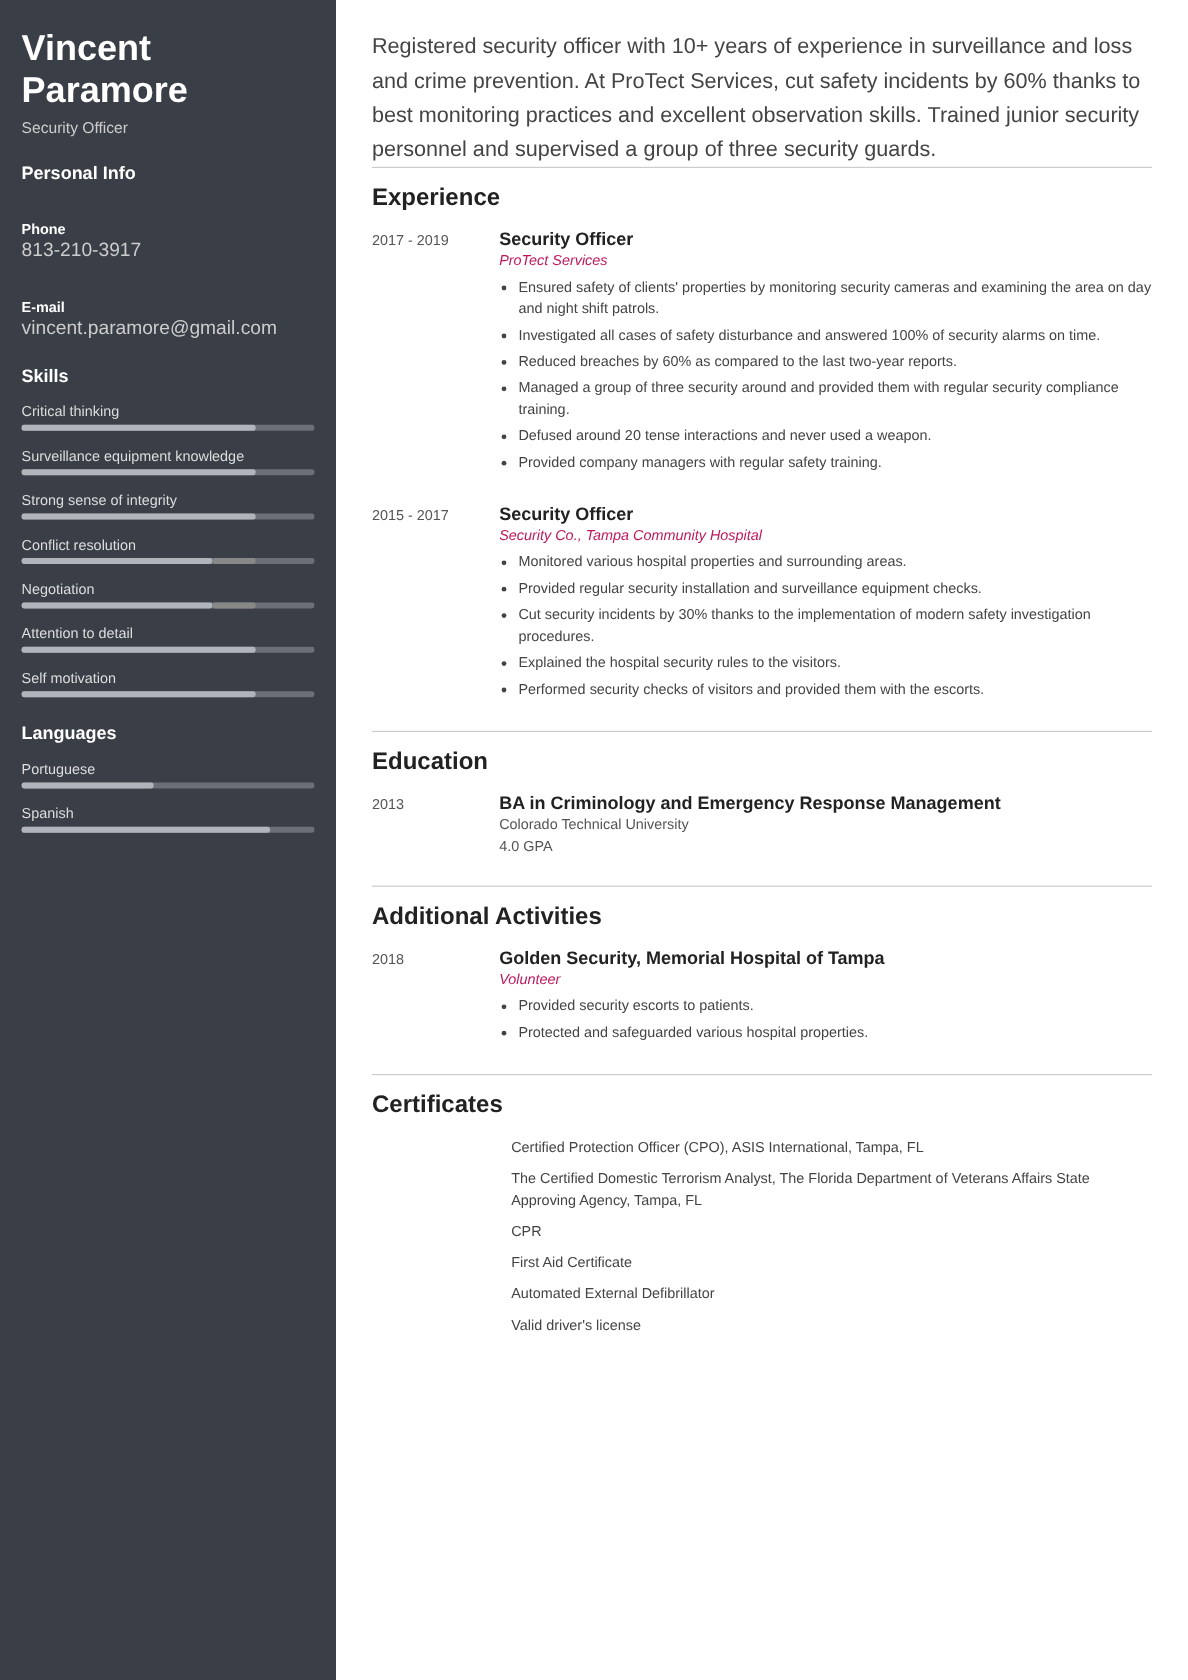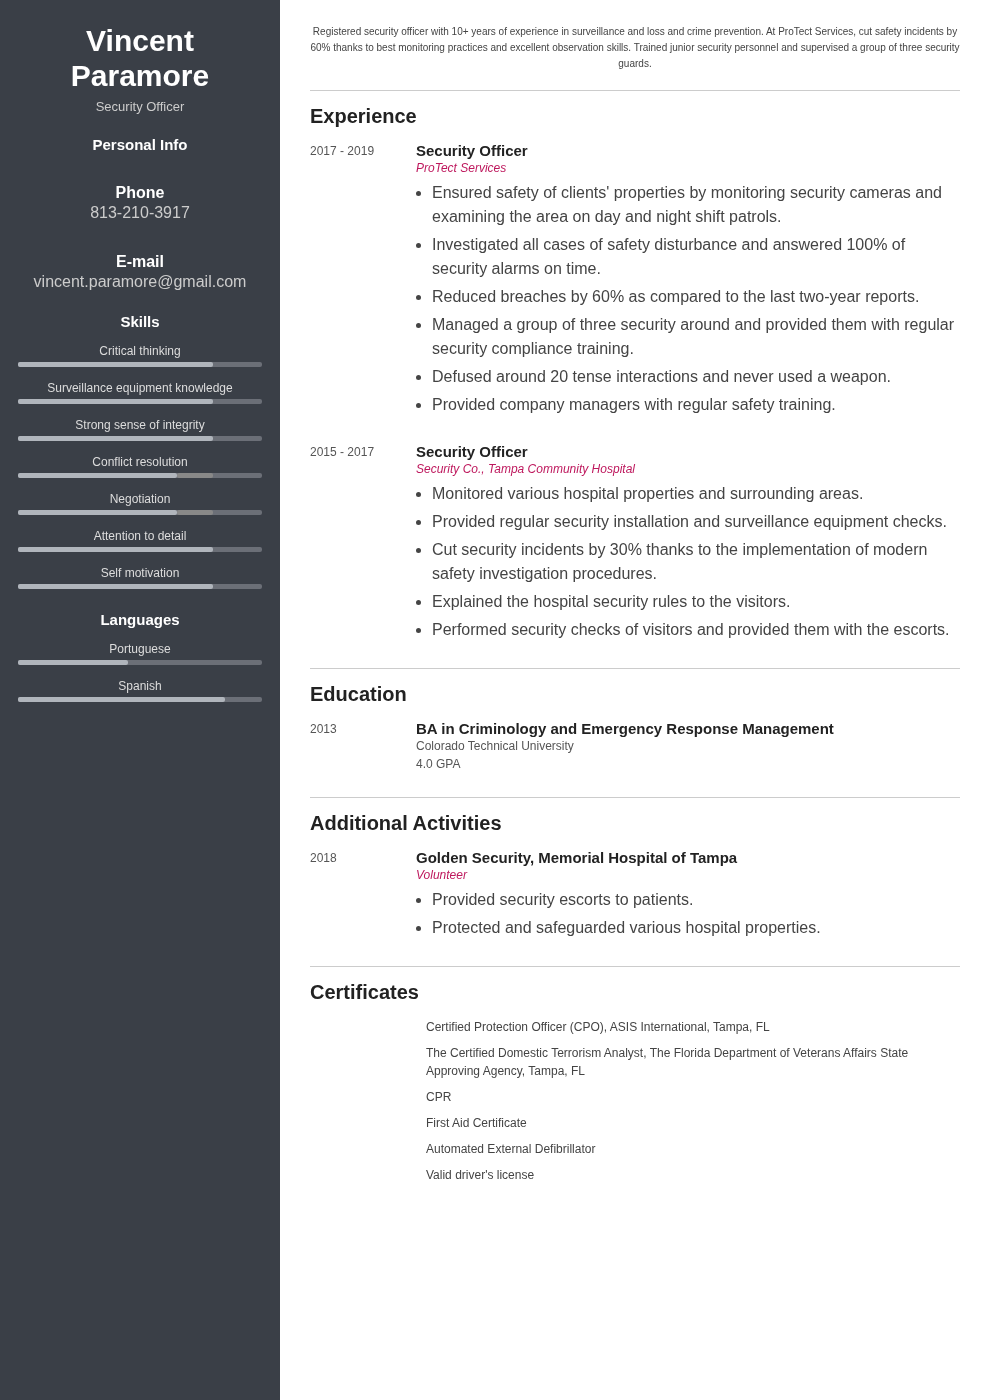--- a/index.html
+++ b/index.html
@@ -13,21 +13,20 @@
       background: #fff;
     }
 
     
     .sidebar {
       width: 280px;
       min-width: 280px;
       background: #3a3f47;
       color: #fff;
       padding: 24px 18px 30px 18px;
-      text-align: center;
     }
     .sidebar-name {
       font-size: 30px;
       font-weight: 900;
       line-height: 1.15;
       margin-bottom: 6px;
       color: #fff;
     }
     .sidebar-title {
       font-size: 13px;
@@ -35,21 +34,21 @@
       margin-bottom: 22px;
     }
     .sidebar-section-title {
       font-size: 15px;
       font-weight: 700;
       color: #fff;
       margin-bottom: 14px;
       margin-top: 22px;
     }
     .sidebar-label {
-      font-size: 16px;
+      font-size: 12px;
       font-weight: 700;
       color: #fff;
       margin-bottom: 2px;
       margin-top: 31px;
     }
     .sidebar-value {
       font-size: 16px;
       color: #ccc;
       margin-bottom: 12px;
     }
@@ -104,25 +103,23 @@
       border-radius: 2px;
     }
 
     
     .main {
       flex: 1;
       padding: 24px 30px 30px 30px;
       background: #fff;
     }
     .summary-text {
-      font-size: 10px;
+      font-size: 18px;
       color: #444;
       line-height: 1.6;
-      margin-bottom: 18px;
-      text-align: center;
     }
     hr.divider {
       border: none;
       border-top: 1px solid #ccc;
       margin-bottom: 14px;
     }
     .section-title {
       font-size: 20px;
       font-weight: 700;
       color: #222;
@@ -158,21 +155,21 @@
     }
     .entry-subtitle2 {
       font-size: 12px;
       color: #555;
       margin-bottom: 4px;
     }
     .entry-bullets {
       padding-left: 16px;
     }
     .entry-bullets li {
-      font-size: 16px;
+      font-size: 12px;
       color: #444;
       margin-bottom: 4px;
       line-height: 1.5;
     }
 
     
     .cert-list {
       padding-left: 0;
       list-style: none;
     }

